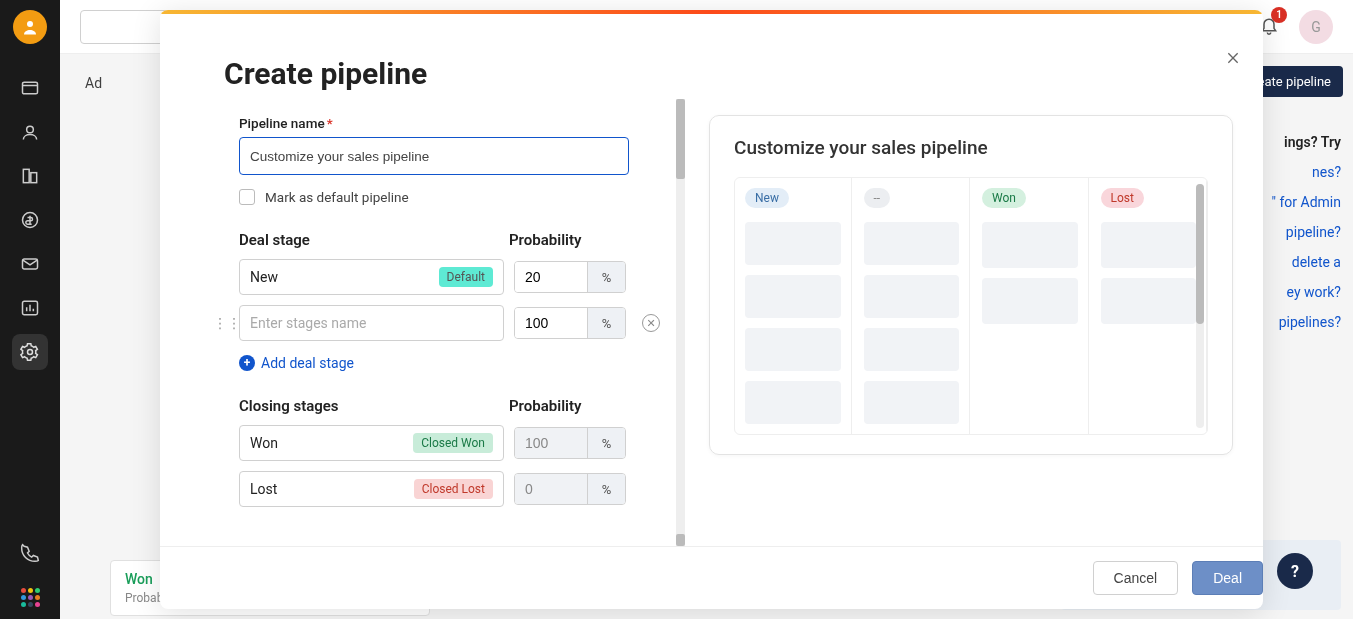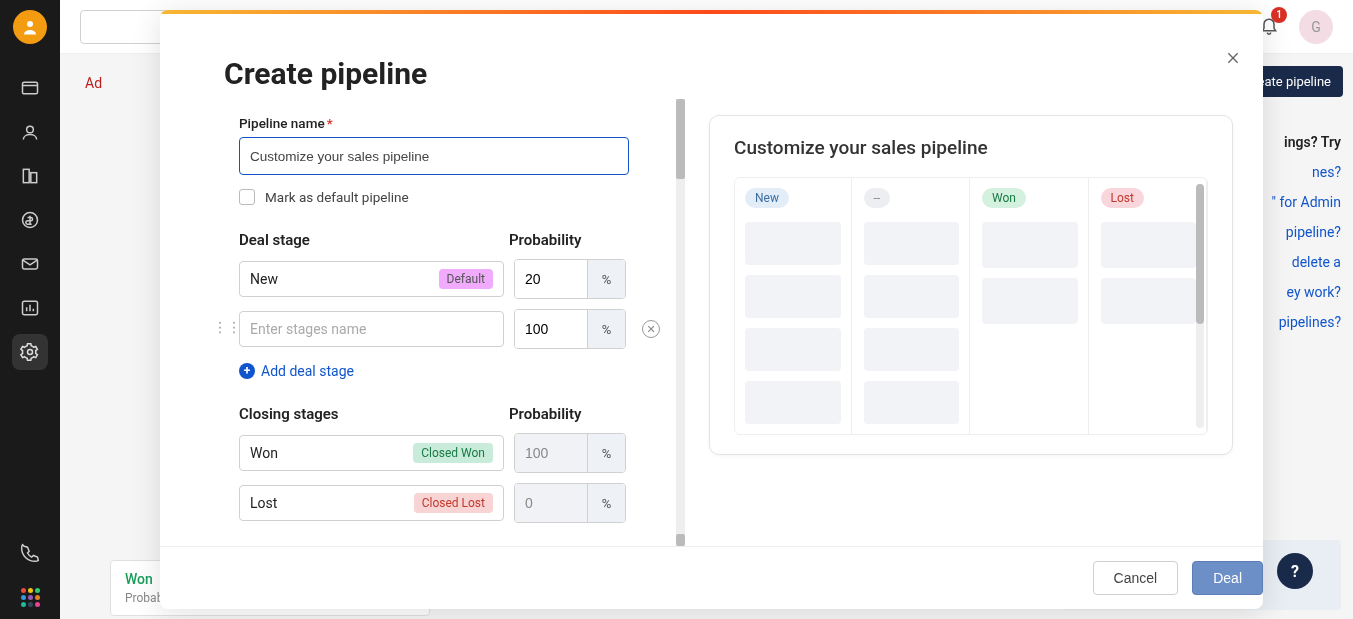--- a/index.html
+++ b/index.html
@@ -96,21 +96,21 @@
     width: 34px; height: 34px;
     border-radius: 50%;
     background: #f3dce3;
     color: #999;
     display:flex;align-items:center;justify-content:center;
     font-size:14px;
   }
   
   .bg-breadcrumb {
     position:absolute; left: 85px; top: 75px;
-    color:#b91c1c; font-size:14px;
+    color:#404040; font-size:14px;
   }
   .btn-create-pipeline-bg {
     position:absolute; right:10px; top:66px;
     background:#1a2a4a; color:#fff;
     padding:8px 12px; border-radius:4px; font-size:13px;
     white-space:nowrap;
   }
   .bg-panel-right {
     position:absolute; right:12px; top:120px;
     width:280px; font-size:14px; color:#1155cc;
@@ -242,26 +242,26 @@
     width:265px; height:36px;
     border:1px solid #d0d0d0; border-radius:4px;
     padding:0 10px;
     display:flex; align-items:center; justify-content:space-between;
     font-size:14px;
     background:#fff;
   }
   .stage-input.placeholder { color:#aaa; }
   .pill {
     font-size:12px; padding:3px 8px; border-radius:4px;
-    background:#f0abfc; color:#555;
+    background:#5eead4; color:#555;
   }
   .pill.green { background:#c8ecd9; color:#1a7a47;}
   .pill.red { background:#f9d4d4; color:#c0392b;}
   .prob-group {
-    display:flex; width:112px; height:40px;
+    display:flex; width:112px; height:32px;
     border:1px solid #d0d0d0; border-radius:4px;
     overflow:hidden;
   }
   .prob-group input {
     border:none; width:72px; padding:0 10px; font-size:14px;
     background:#fff;
   }
   .prob-group .pct {
     background:#eef1f5; width:40px;
     display:flex;align-items:center;justify-content:center;

